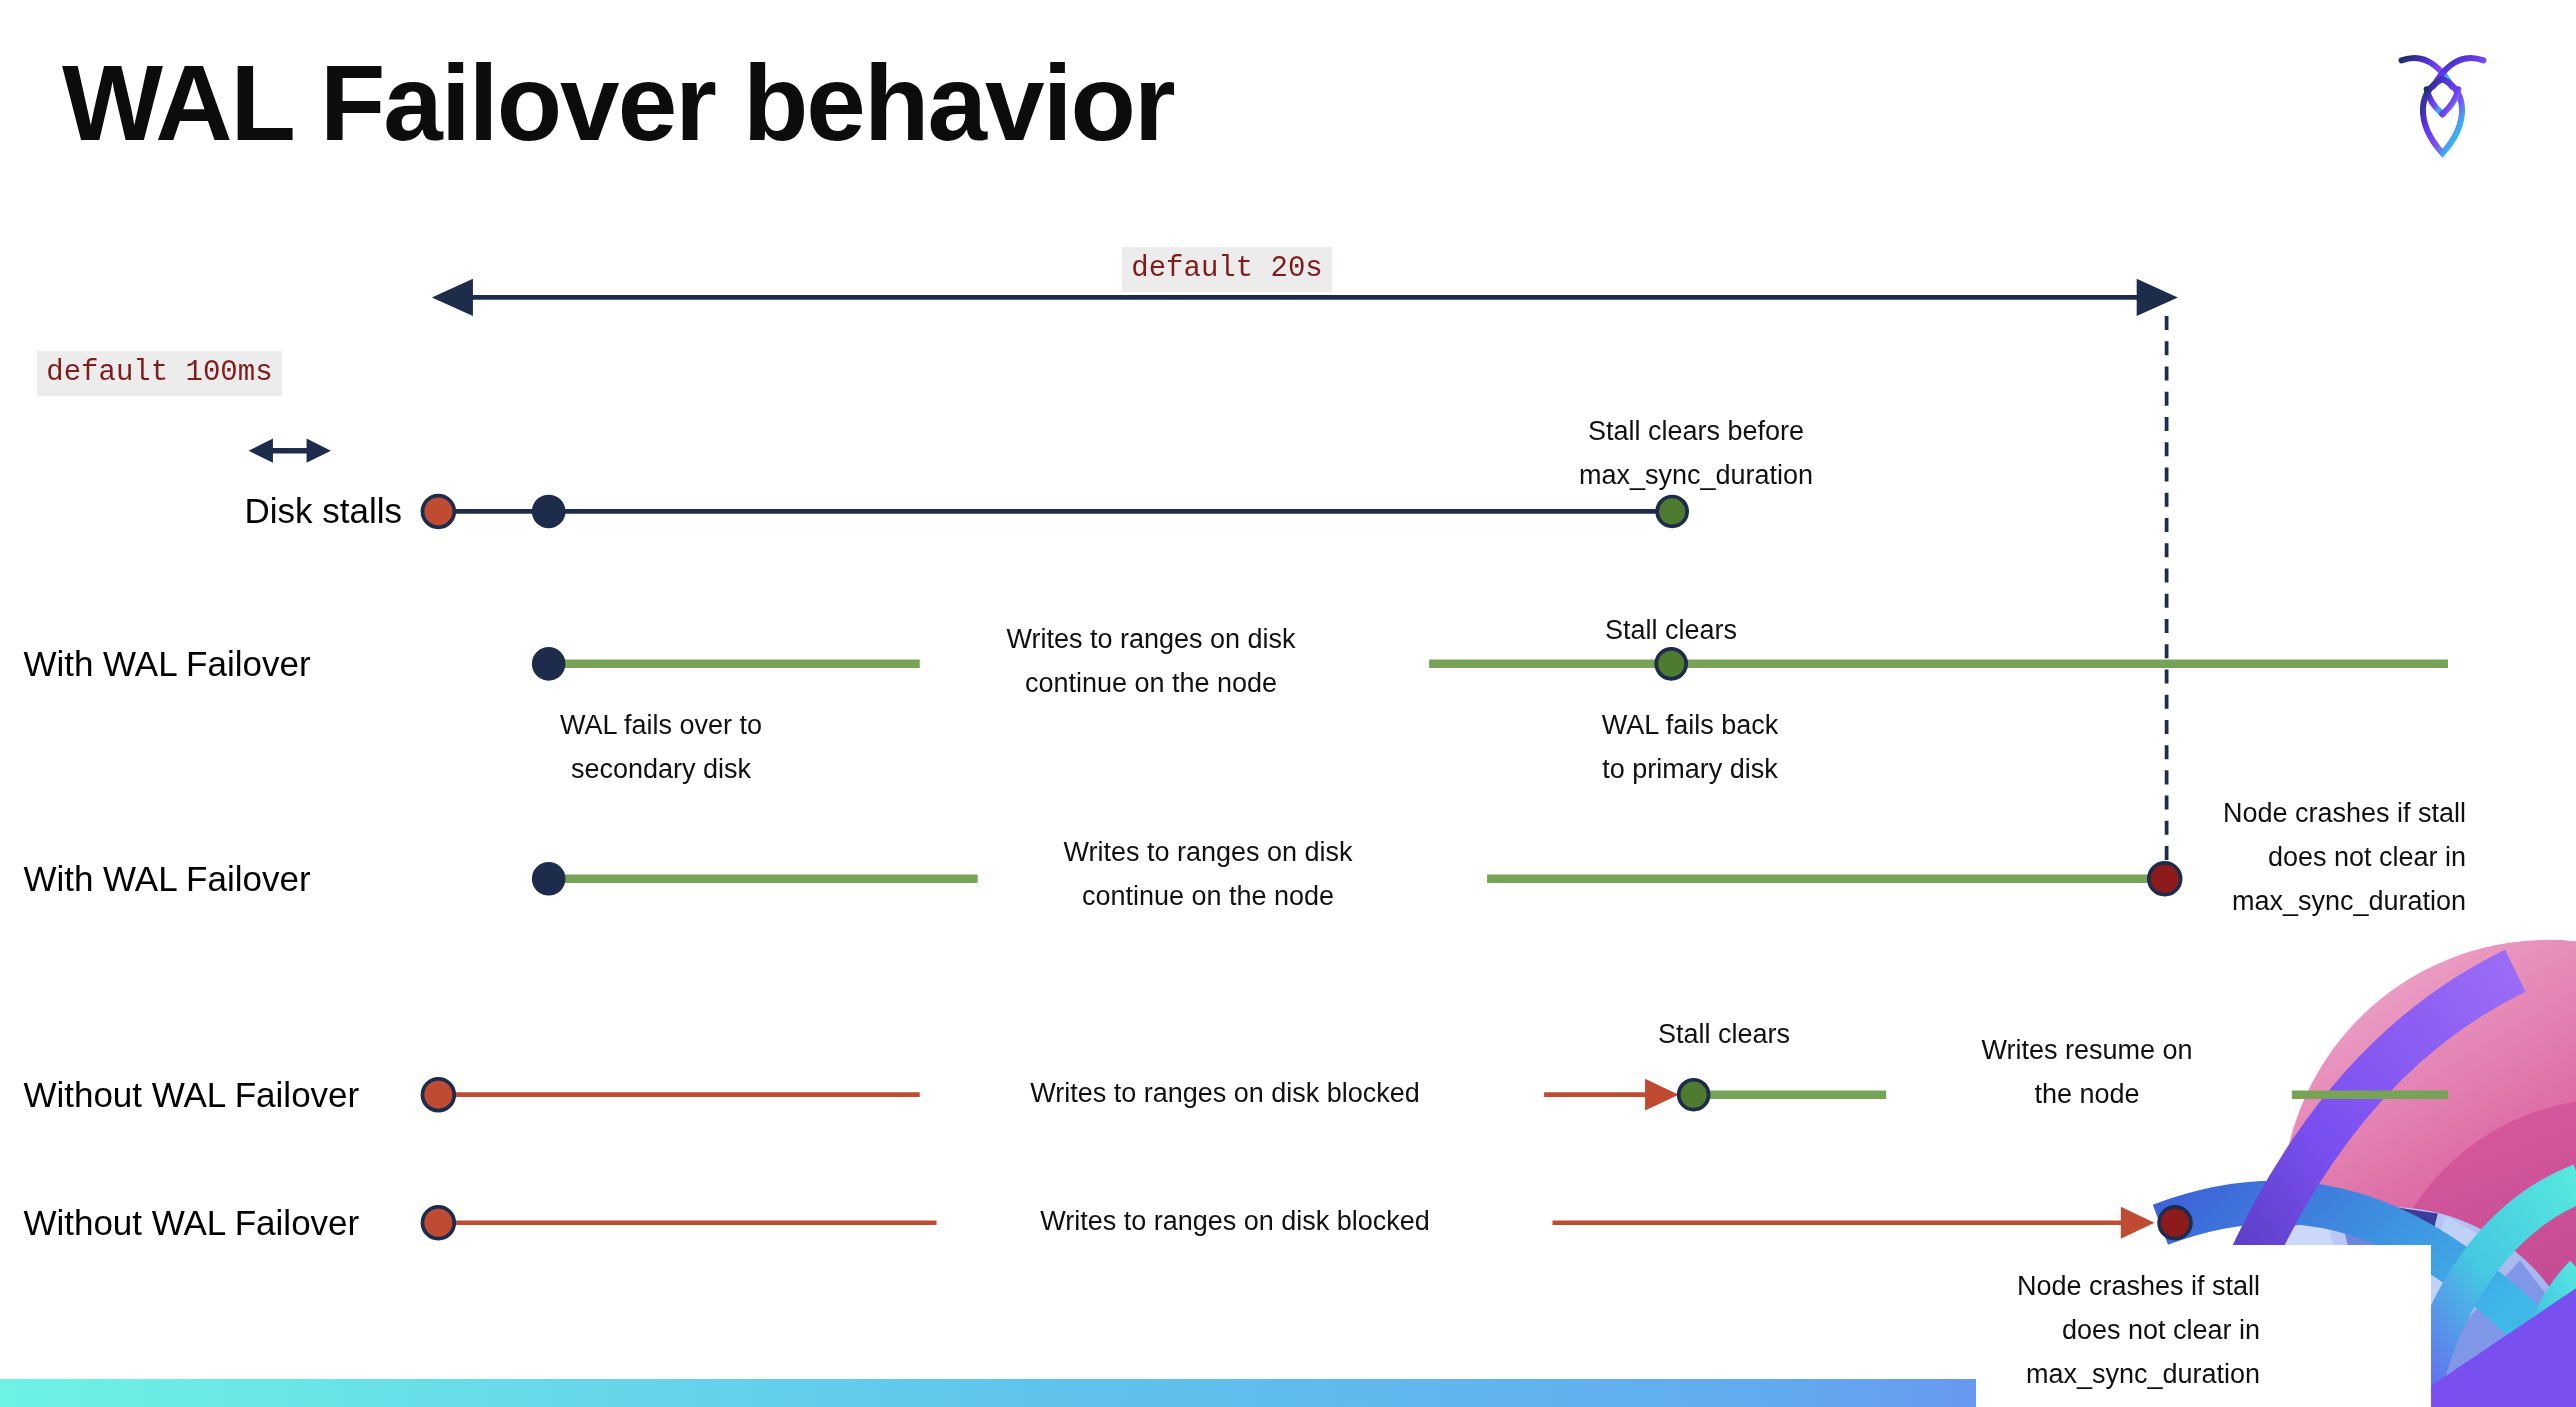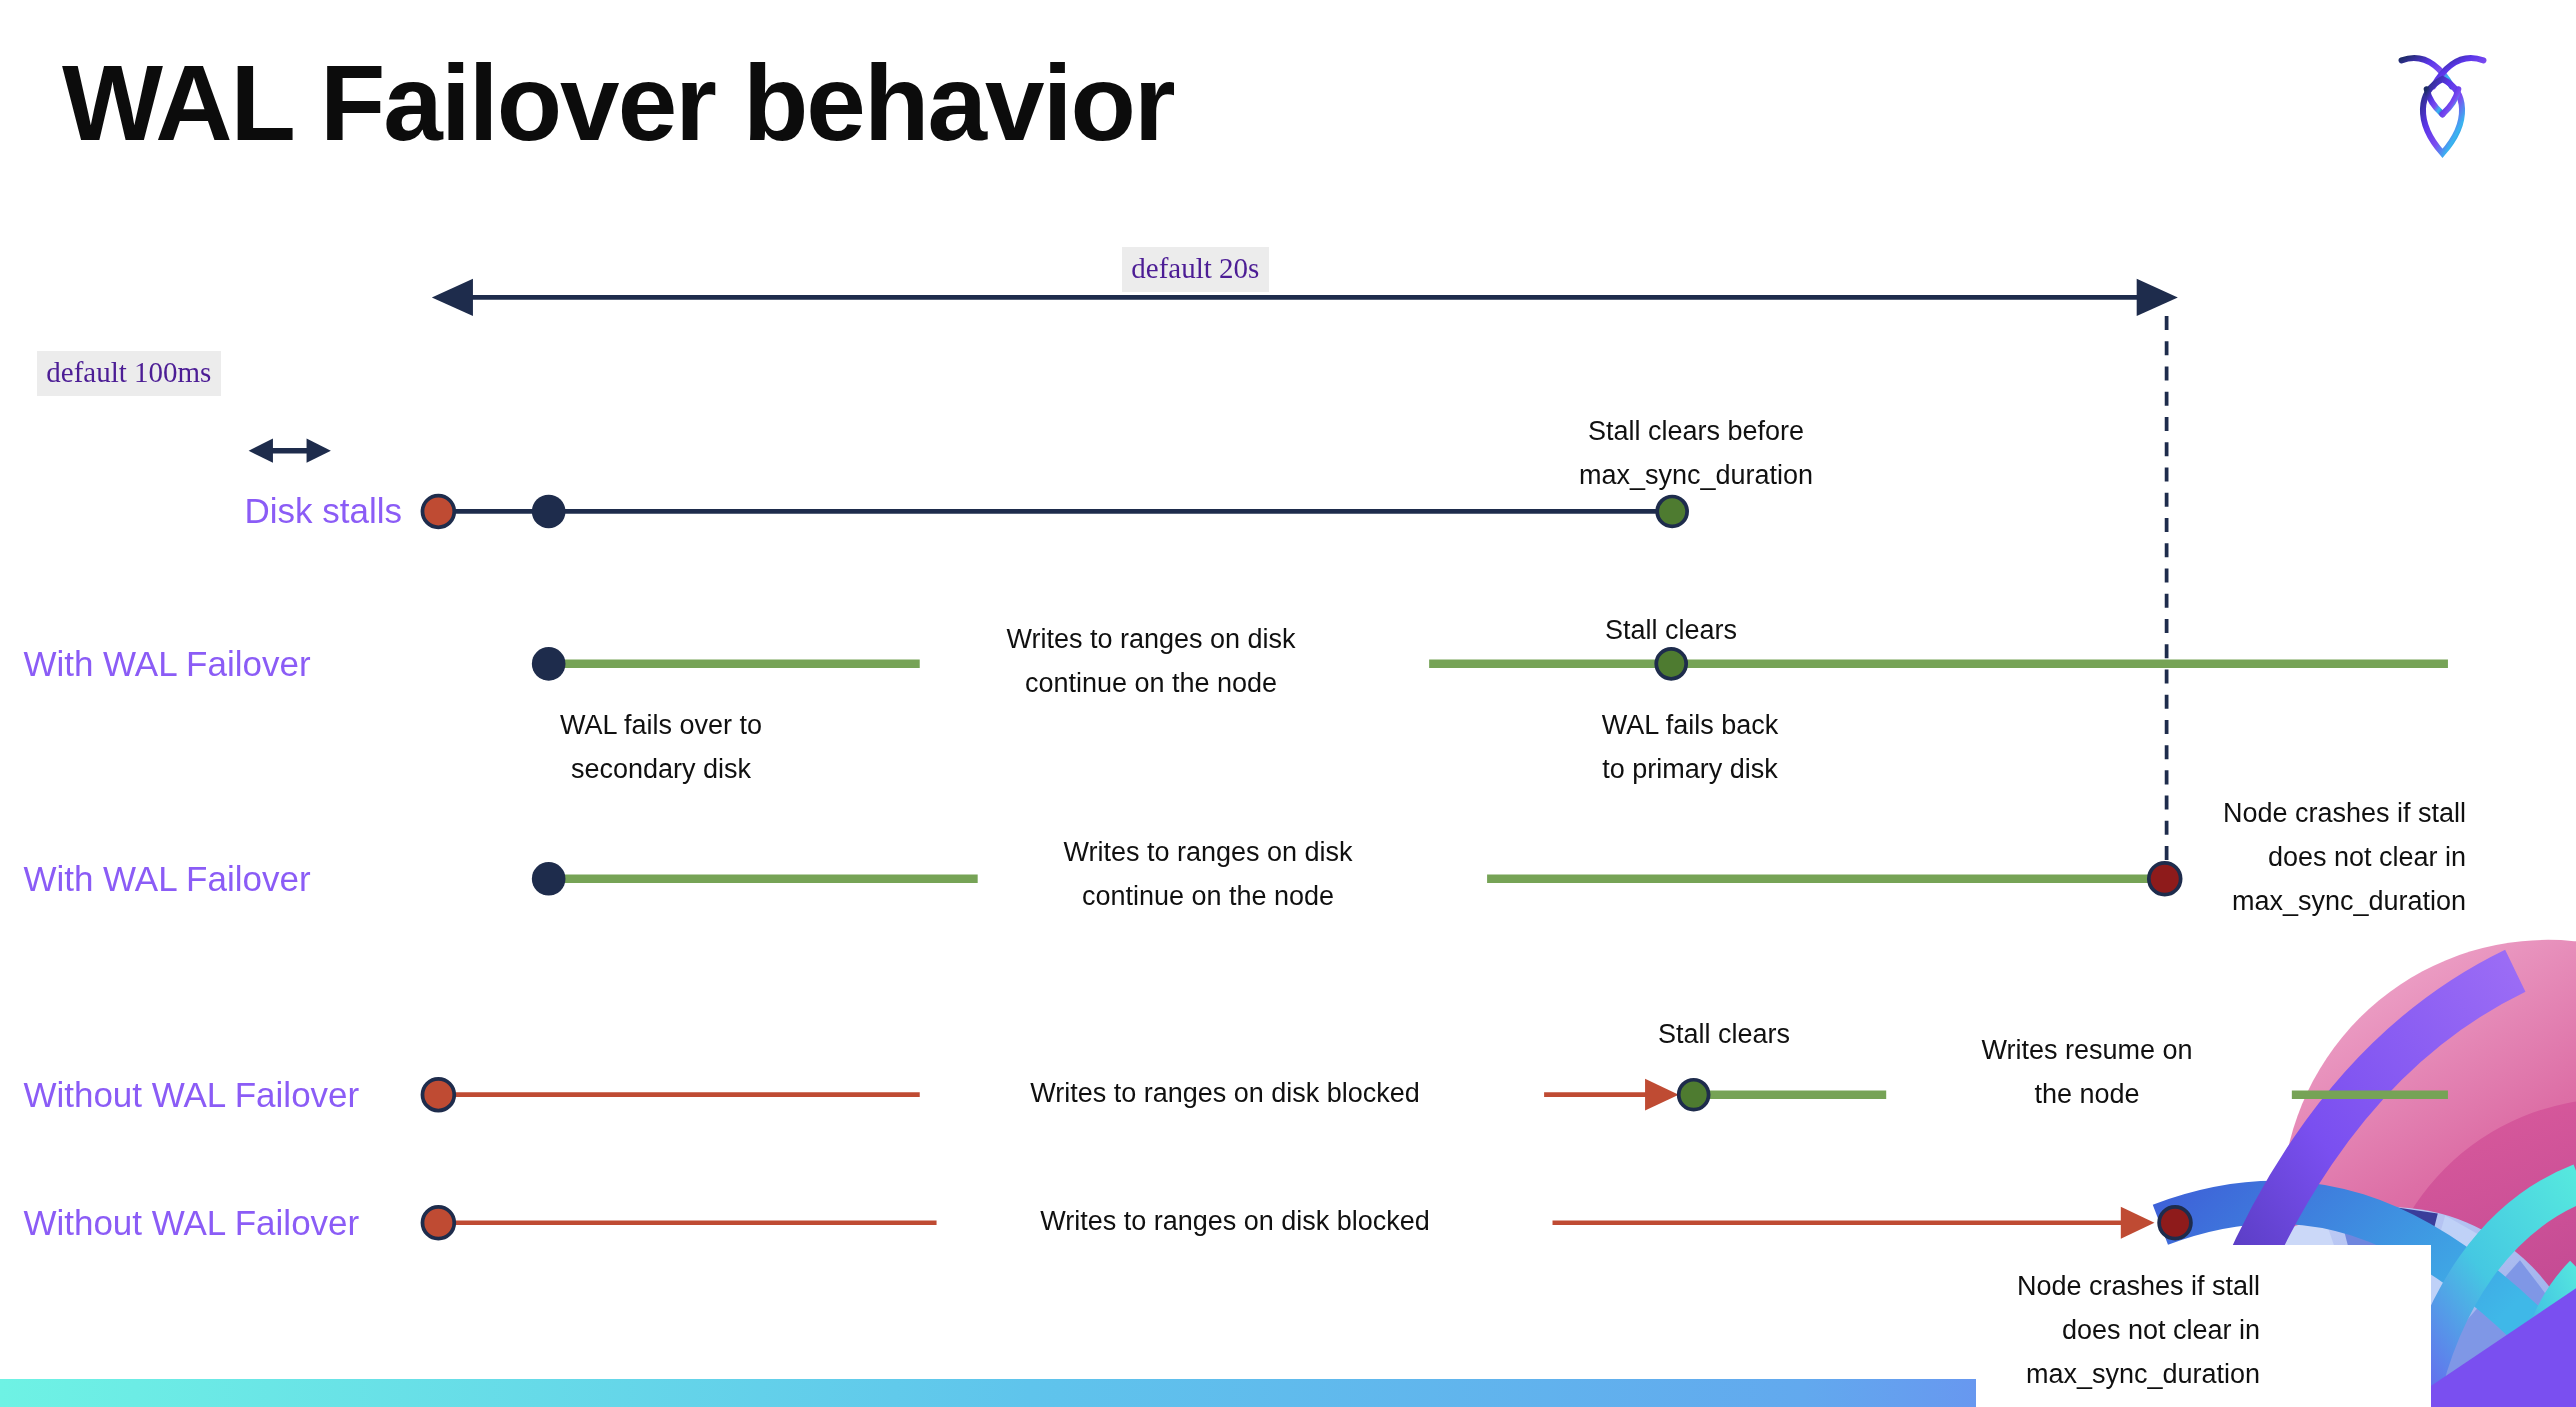--- a/index.html
+++ b/index.html
@@ -10,26 +10,26 @@
     color:#111111;
   }
   .abs{position:absolute;}
   
   .title{
     left:62px;top:41px;
     font-size:107px;font-weight:bold;letter-spacing:-1.9px;
     color:#0c0c0c;white-space:nowrap;text-align:right;
   }
   
-  .codeblock{font-family:Liberation Serif, serif;
-    font-size:29px;color:#4c1d95;line-height:41px;}
+  .codeblock{font-family:Liberation Mono, monospace;
+    font-size:29px;color:#7f1d1d;line-height:41px;}
   .codeblock span{display:inline-block;background:var(--code_bg);padding:0.9px 9.3px 2.8px 9.3px;}
   .codeblock .l2{margin-top:0px;}
   
-  .rowlabel{font-size:35px;color:#8b5cf6;white-space:nowrap;}
+  .rowlabel{font-size:35px;color:#000000;white-space:nowrap;}
   .note{font-size:27px;color:#101010;line-height:44px;white-space:pre-line;text-align:center;}
   .note.left{text-align:right;}
   .center{transform:translateX(-50%);}
   
   #bottom-bar{left:0;bottom:0;width:2576px;height:29px;
     background:linear-gradient(90deg,var(--teal) 0%,#5fc4ec 40%,var(--blue) 70%,var(--purple) 100%);
     z-index:1;}
   #artwork{right:0;bottom:0;z-index:2;}
   #crash-box{left:1976px;top:1245px;width:455px;height:163px;background:#ffffff;z-index:3;}
   #diagram-svg{left:0;top:0;z-index:4;pointer-events:none;}

